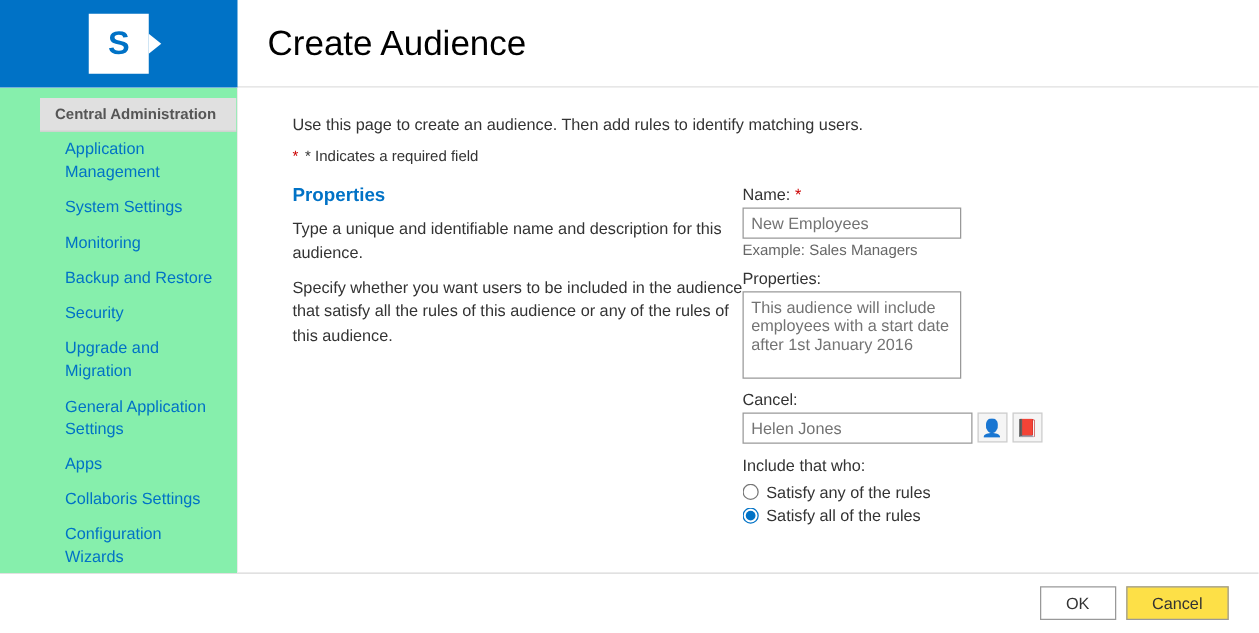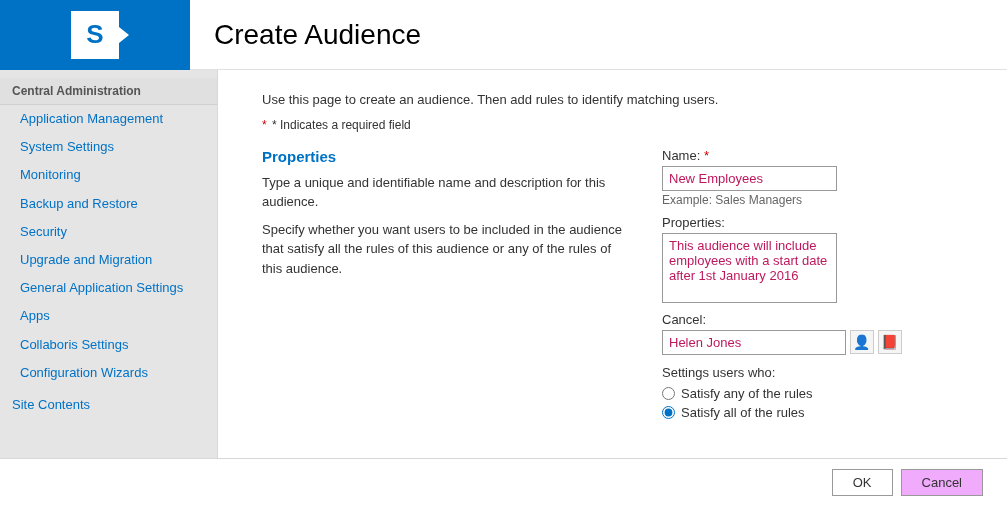--- a/index.html
+++ b/index.html
@@ -10,63 +10,63 @@
     .header-logo { background: #0072c6; width: 190px; height: 70px; display: flex; align-items: center; justify-content: center; flex-shrink: 0; }
     .logo-box { width: 48px; height: 48px; background: #fff; display: flex; align-items: center; justify-content: center; position: relative; }
     .logo-s { color: #0072c6; font-size: 26px; font-weight: bold; }
     .logo-arrow { position: absolute; right: -10px; top: 50%; transform: translateY(-50%); width: 0; height: 0; border-top: 8px solid transparent; border-bottom: 8px solid transparent; border-left: 10px solid #fff; }
     .header-title { padding-left: 24px; font-size: 28px; font-weight: 300; color: #000000; }
 
     
     .main { display: flex; flex: 1; overflow: hidden; }
 
     
-    .sidebar { width: 218px; background: #e5e5e5; border-right: 1px solid #d8d8d8; overflow-y: auto; flex-shrink: 0; padding-top: 8px; }
+    .sidebar { width: 190px; background: #86efac; border-right: 1px solid #d8d8d8; overflow-y: auto; flex-shrink: 0; padding-top: 8px; padding-left: 32px; }
     .sidebar-section-header { padding: 6px 12px; font-size: 12px; font-weight: 600; color: #555; background: #e0e0e0; border-bottom: 1px solid #d0d0d0; }
     .sidebar-item { padding: 5px 12px 5px 20px; font-size: 13px; color: #0072c6; cursor: pointer; line-height: 1.4; }
     .sidebar-footer { padding: 6px 12px; font-size: 13px; color: #0072c6; cursor: pointer; margin-top: 4px; }
 
     
     .content { flex: 1; padding: 20px 44px; overflow-y: auto; }
     .required-note { font-size: 12px; color: #333; margin-bottom: 16px; }
     .required-note .asterisk { color: #c00; }
     .section-title { color: #0072c6; font-size: 15px; font-weight: 600; margin-bottom: 8px; }
     .description-text { font-size: 13px; color: #333; margin-bottom: 8px; line-height: 1.5; }
 
     
-    .form-layout { display: flex; gap: 40px; }
+    .form-layout { display: flex; }
     .form-left { flex: 1; max-width: 360px; }
     .form-right { flex: 0 0 240px; }
 
     .field-label { font-size: 13px; margin-bottom: 3px; color: #333; }
     .field-label .asterisk { color: #c00; }
     .field-example { font-size: 12px; color: #666; margin-top: 2px; margin-bottom: 8px; }
 
     input[type="text"], textarea {
       width: 100%;
       border: 1px solid #999;
       padding: 4px 6px;
       font-size: 13px;
       font-family: inherit;
-      color: #be185d;
+      color: #737373;
       outline: none;
       resize: none;
     }
 
     .owner-row { display: flex; align-items: center; gap: 4px; }
     .owner-row input { flex: 1; }
     .icon-btn { width: 24px; height: 24px; border: 1px solid #ccc; background: #f5f5f5; cursor: pointer; display: flex; align-items: center; justify-content: center; font-size: 14px; color: #555; }
 
     .include-label { font-size: 13px; color: #333; margin-top: 10px; margin-bottom: 6px; }
     .radio-row { display: flex; align-items: center; gap: 6px; margin-bottom: 4px; font-size: 13px; cursor: pointer; }
     input[type="radio"] { accent-color: #0072c6; }
 
     
     .footer { border-top: 1px solid #d8d8d8; padding: 10px 24px; display: flex; justify-content: flex-end; gap: 8px; background: #fff; }
-    .btn { padding: 5px 20px; font-size: 13px; border: 1px solid #999; background: #f0abfc; cursor: pointer; color: #333; min-width: 60px; }
+    .btn { padding: 5px 20px; font-size: 13px; border: 1px solid #999; background: #fde047; cursor: pointer; color: #333; min-width: 60px; }
     .btn-ok { background: #fff; }
   </style>
 </head>
 <body>
 
 <div class="header">
   <div class="header-logo">
     <div class="logo-box">
       <span class="logo-s">S</span>
       <span class="logo-arrow"></span>
@@ -123,21 +123,21 @@
 
         
         <div class="field-label" style="margin-top:6px;">Cancel:</div>
         <div class="owner-row">
           <input type="text" style="width: 175px;" value="Helen Jones">
           <button class="icon-btn" title="Browse">👤</button>
           <button class="icon-btn" title="Address Book">📕</button>
         </div>
 
         
-        <div class="include-label">Settings users who:</div>
+        <div class="include-label">Include that who:</div>
         <label class="radio-row">
           <input type="radio" name="include_rule" style="">
           <span>Satisfy any of the rules</span>
         </label>
         <label class="radio-row">
           <input type="radio" name="include_rule" checked="" style="">
           <span>Satisfy all of the rules</span>
         </label>
 
       </div>

